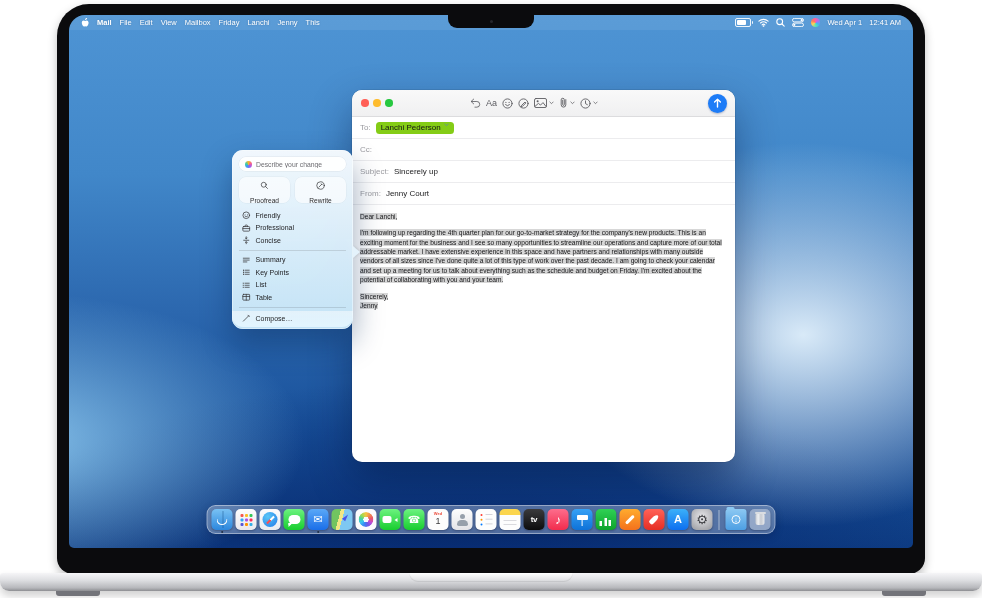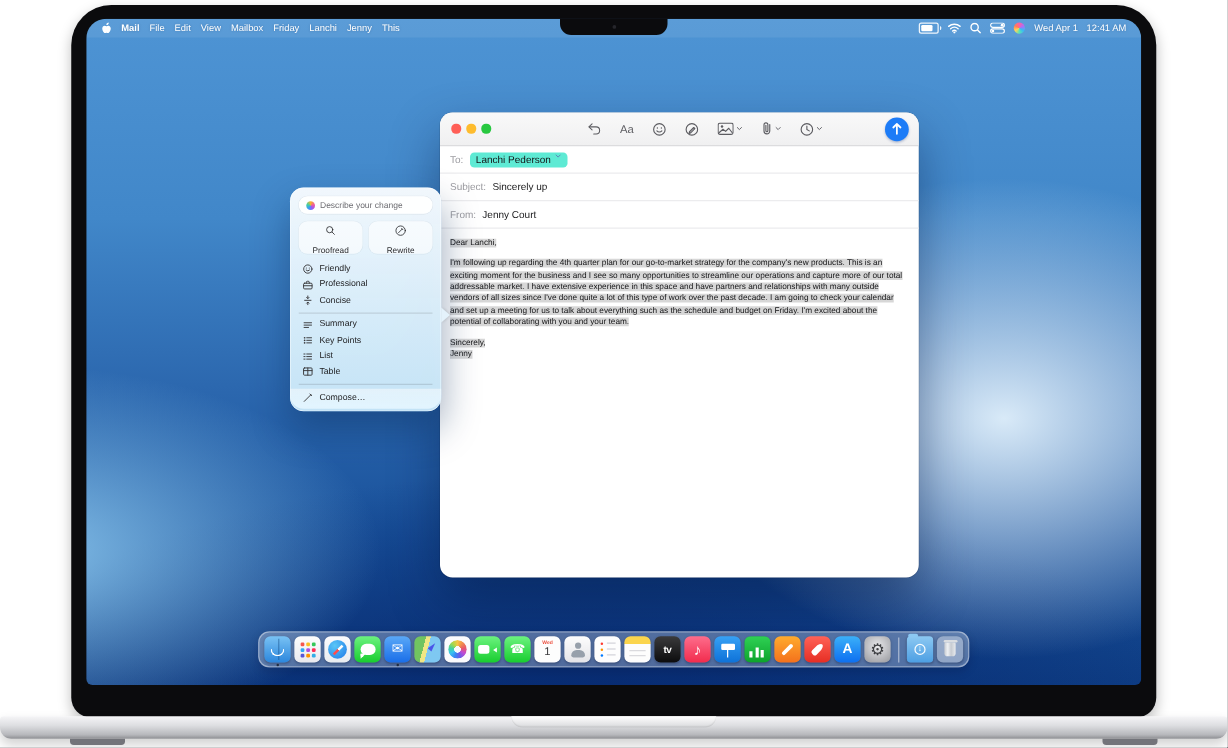--- a/index.html
+++ b/index.html
@@ -33,28 +33,28 @@
   .battery::after{content:"";position:absolute;right:-3px;top:1.5px;width:1.6px;height:3px;background:rgba(255,255,255,.9);border-radius:0 1px 1px 0}
   .siri{width:9px;height:9px;border-radius:50%;display:inline-block;background:conic-gradient(#ff5fa2,#b06cf5,#3bb7f7,#58e6b4,#ffd258,#ff7a59,#ff5fa2)}
   .mb-date,.mb-time{white-space:nowrap;text-shadow:0 0 2px rgba(0,30,70,.25)}
 
   
   .mail-window{position:absolute;left:283px;top:75px;width:383px;height:372px;background:#fff;border-radius:10px;box-shadow:0 18px 40px rgba(3,20,60,.42),0 0 0 .5px rgba(0,0,0,.15);z-index:3;display:flex;flex-direction:column;overflow:hidden}
   .mw-header{position:relative;height:26px;flex:none;background:linear-gradient(180deg,#f9f9f9,#f0f0f1);border-bottom:1px solid #dcdcde;display:flex;align-items:center}
   .lights{display:flex;gap:4.5px;margin-left:9px}
   .light{width:7.5px;height:7.5px;border-radius:50%}
   .light.red{background:#ff5f57}.light.yellow{background:#febc2e}.light.green{background:#28c840}
-  .mw-toolbar{position:absolute;left:118px;top:0;height:26px;display:flex;align-items:center;gap:15px;color:#5c5c61}
+  .mw-toolbar{position:absolute;left:118px;top:0;height:26px;display:flex;align-items:center;gap:5px;color:#5c5c61}
   .tb-ic{display:flex;align-items:center;gap:2px}
   .tb-ic svg{display:block}
   .tb-format{font-size:9px;color:#5c5c61;letter-spacing:0}
   .send-btn{position:absolute;right:8px;top:3.5px;width:19px;height:19px;border-radius:50%;background:#1d7cf7;display:flex;align-items:center;justify-content:center;box-shadow:0 1px 2px rgba(0,40,120,.3)}
   .mw-row{display:flex;align-items:center;height:21px;flex:none;padding:0 8px;border-bottom:1px solid #ececee;font-size:8px;color:#1b1b1d}
   .mw-row .lbl{color:#9b9ba0;margin-right:5px}
-  .to-token{display:inline-flex;align-items:flex-start;gap:3px;background:#5eead4;border-radius:3.5px;padding:1.5px 5px;color:#141416}
+  .to-token{display:inline-flex;align-items:flex-start;gap:3px;background:#84cc16;border-radius:3.5px;padding:1.5px 5px;color:#141416}
   .to-token svg{color:#5f7fb8}
   .mw-body{flex:1;padding:7px 8px;font-size:6.6px;line-height:1.42;color:#141416;overflow:hidden}
   .mw-body p{margin:0 0 7px}
   .sel{background:#d7d7d7;box-decoration-break:clone;-webkit-box-decoration-break:clone}
 
   
   .wt{position:absolute;left:163px;top:135px;width:121px;box-sizing:border-box;border-radius:11px;padding:7px 7px 0;z-index:5;
     background:linear-gradient(180deg,rgba(247,251,254,.97) 0%,rgba(224,242,252,.95) 55%,rgba(203,234,250,.95) 100%);
     box-shadow:0 14px 30px rgba(8,40,85,.4),inset 0 0 0 .5px rgba(255,255,255,.7);backdrop-filter:blur(6px)}
   .wt-arrow{position:absolute;right:-6.5px;top:96px;width:0;height:0;border-top:6px solid transparent;border-bottom:6px solid transparent;border-left:7px solid #e4f2fb;filter:drop-shadow(1px 0 1px rgba(0,0,0,.12))}
@@ -277,20 +277,24 @@
       <div class="mw-row">
         <span class="lbl">To:</span>
         <span class="to-token">
           <span>Lanchi Pederson</span>
           <svg width="5" height="4" viewBox="0 0 6 4">
               <path d="M1 .8 3 2.8 5 .8" stroke="currentColor" stroke-width=".9" fill="none" stroke-linecap="round"></path>
             </svg>
         </span>
       </div>
       <div class="mw-row">
+        <span class="lbl">Cc:</span>
+        <span></span>
+      </div>
+      <div class="mw-row">
         <span class="lbl">Subject:</span>
         <span>Sincerely up</span>
       </div>
       <div class="mw-row">
         <span class="lbl">From:</span>
         <span>Jenny Court</span>
       </div>
 
       <div class="mw-body">
         <p><span class="sel">Dear Lanchi,</span></p>

